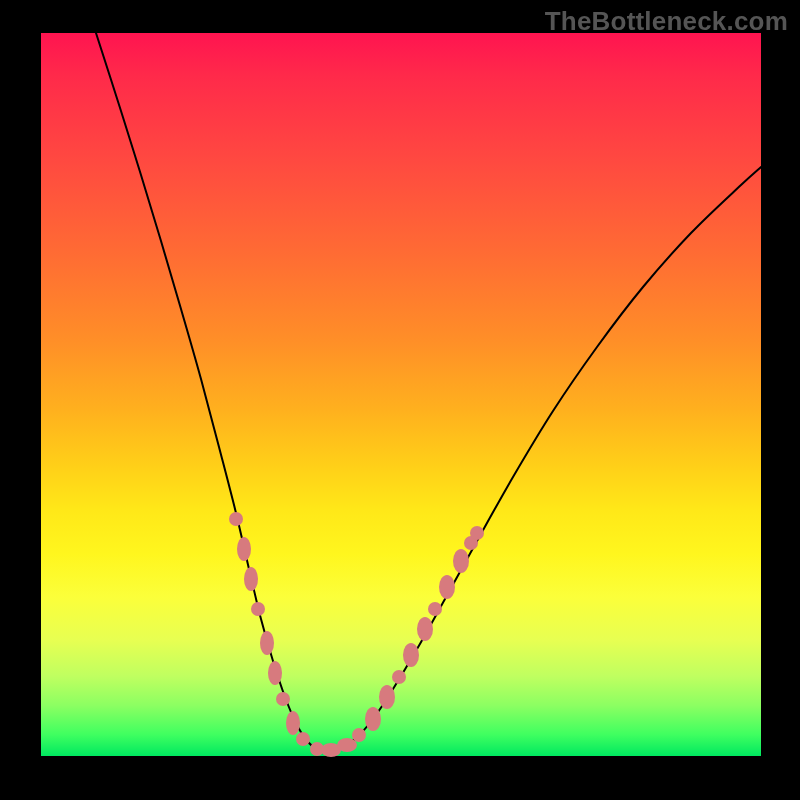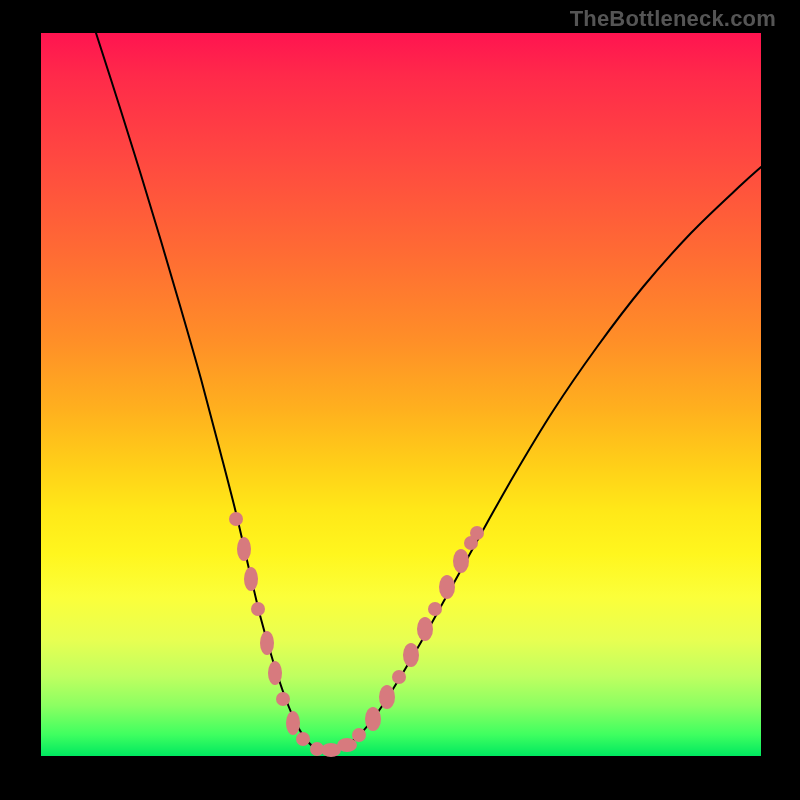--- a/index.html
+++ b/index.html
@@ -13,23 +13,23 @@
   }
   .stage {
     position: relative;
     width: 800px;
     height: 800px;
     background: #000;
   }
   .watermark {
     position: absolute;
     top: 6px;
-    right: 24px;
+    right: 12px;
     color: #555;
-    font-size: 22px;
+    font-size: 26px;
     font-weight: 600;
     letter-spacing: 0.2px;
     user-select: none;
   }
   
   .panel {
     position: absolute;
     left: 41px;
     top: 33px;
     width: 720px;

